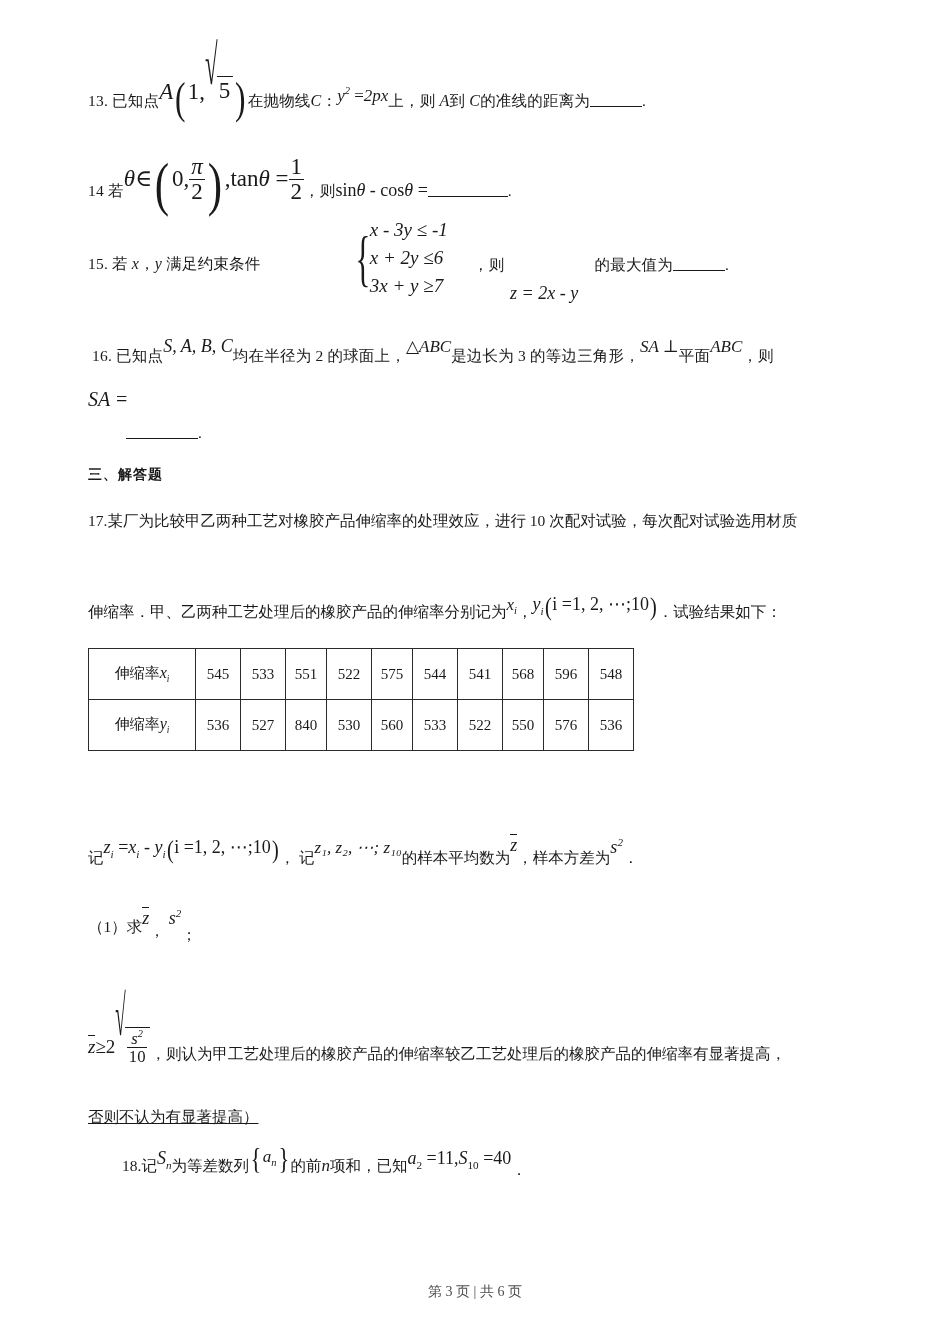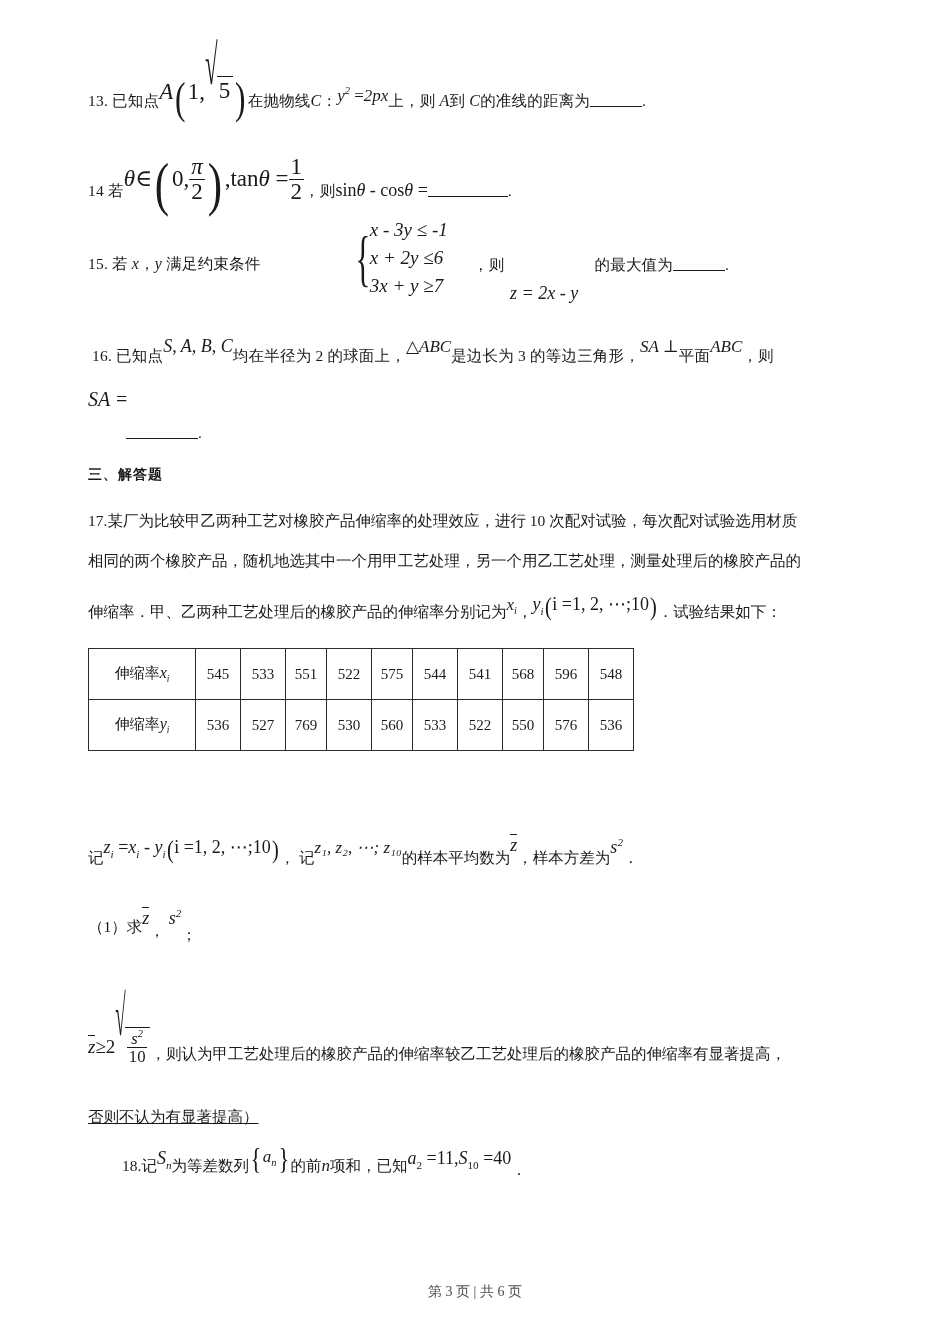--- a/index.html
+++ b/index.html
@@ -260,21 +260,20 @@
   <div class="line math" style="left:88px; top:388px; font-size:20px;">SA =</div>
   <div class="line" style="left:126px; top:424px;">
     <span class="blank blank-w2"></span><span>.</span>
   </div>
 
   <div class="section-head" style="left:88px; top:466px;">三、解答题</div>
 
   <div class="para" style="left:88px; top:512px;">
     <span>17.</span><span class="cn">某厂为比较甲乙两种工艺对橡胶产品伸缩率的处理效应，进行 10 次配对试验，每次配对试验选用材质</span>
   </div>
-  <div class="para cn" style="left:88px; top:552px;">相同的两个橡胶产品，随机地选其中一个用甲工艺处理，另一个用乙工艺处理，测量处理后的橡胶产品的</div>
 
   <div class="para" style="left:88px; top:598px;">
     <span class="cn">伸缩率．甲、乙两种工艺处理后的橡胶产品的伸缩率分别记为</span><span class="math raise" style="font-size:17px; top:-7px;"><span>x</span><sub class="ix">i</sub></span><span class="cn">，</span><span class="math raise" style="font-size:18px; top:-7px;"><span>y</span><sub class="ix">i</sub><span class="medpar">(</span><span class="mn">i =1, 2, ⋯;10</span><span class="medpar">)</span></span><span class="cn">．试验结果如下：</span>
   </div>
 
   <table class="data-table" style="left:88px; top:648px;">
     <tbody>
       <tr>
         <td class="rowhead">
           <span class="cn">伸缩率</span><span class="mi" style="font-size:16px;">x</span><sub class="ix">i</sub>
@@ -314,21 +313,21 @@
         <td class="rowhead">
           <span class="cn">伸缩率</span><span class="mi" style="font-size:16px;">y</span><sub class="ix">i</sub>
         </td>
         <td class="c-wide">
             <span class="wrapnum">536</span>
           </td>
         <td class="c-wide">
             <span class="wrapnum">527</span>
           </td>
         <td class="c-narrow">
-            <span class="wrapnum">769</span>
+            <span class="wrapnum">840</span>
           </td>
         <td class="c-wide">
             <span class="wrapnum">530</span>
           </td>
         <td class="c-narrow">
             <span class="wrapnum">560</span>
           </td>
         <td class="c-wide">
             <span class="wrapnum">533</span>
           </td>

